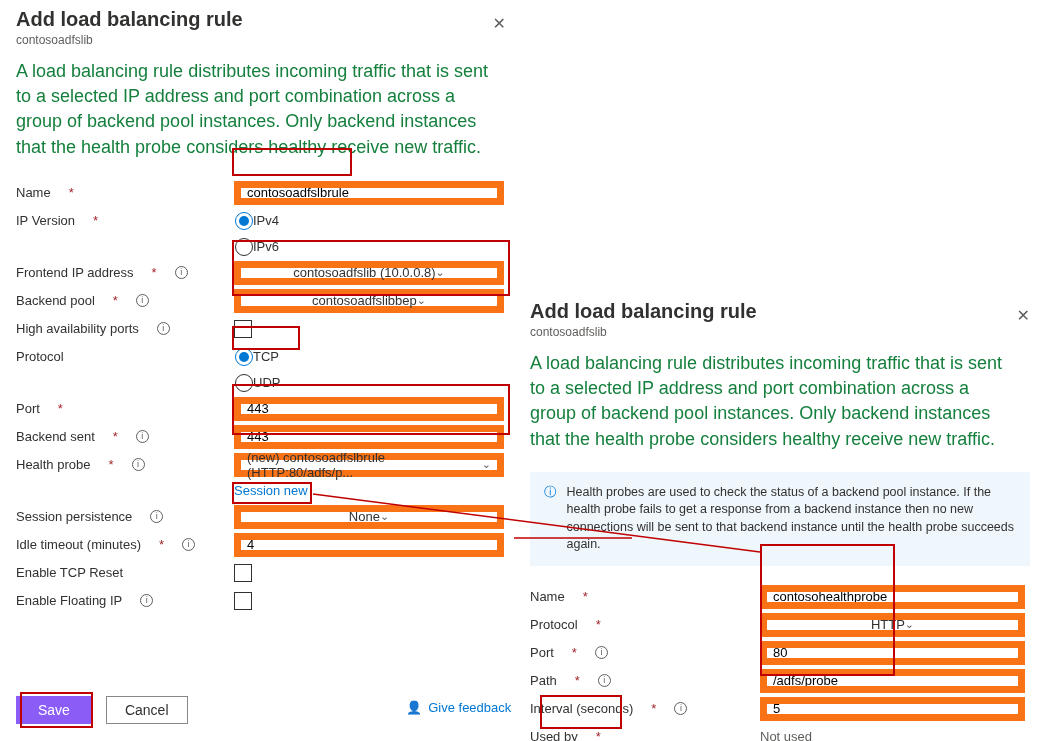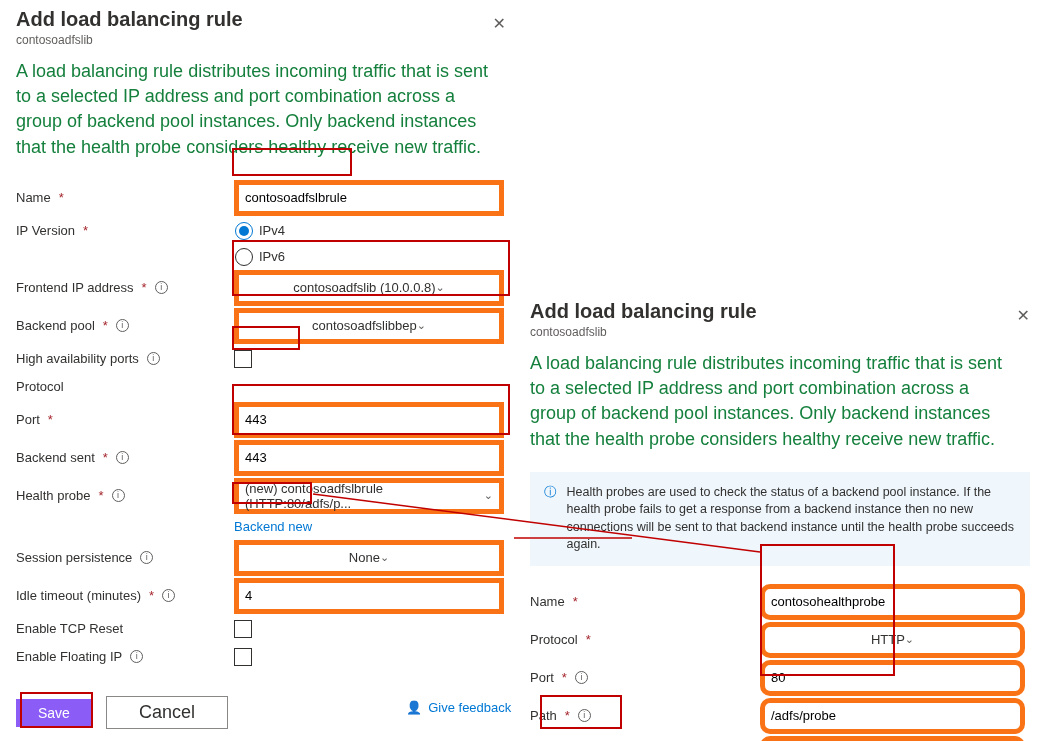--- a/index.html
+++ b/index.html
@@ -23,66 +23,66 @@
     left: 530px;
     top: 300px;
     width: 500px;
   }
   h1 { font-size: 20px; font-weight: 600; margin-bottom: 2px; }
   .subtitle { font-size: 12px; color: #605e5c; margin-bottom: 12px; }
   .desc { font-size: 18px; color: #15803d; line-height: 1.4; margin-bottom: 20px; max-width: 480px;}
   .close-x { position: absolute; right: 0; top: 6px; font-size: 16px; color: #605e5c; cursor: pointer; }
   .row { display: flex; align-items: center; min-height: 26px; margin-bottom: 2px; }
   .row.tight { min-height: 22px; }
-  .label-col { width: 218px; display: flex; align-items: center; gap: 8px; font-size: 13px; }
+  .label-col { width: 218px; display: flex; align-items: center; gap: 18px; font-size: 13px; }
   .req { color: #a4262c; }
   .info-icon {
     display: inline-flex; align-items: center; justify-content: center;
     width: 13px; height: 13px; border: 1px solid #605e5c; border-radius: 50%;
     font-size: 9px; color: #605e5c; line-height: 1;
   }
   .ctrl-col { flex: 1; display: flex; align-items: center; }
   input[type=text], .select {
-    width: 270px; height: 36px; border: 5px solid #f97316; padding: 0 6px;
+    width: 270px; height: 24px; border: 7px solid #f97316; padding: 0 6px;
     font-size: 13px; font-family: inherit; background: #fff;
   }
   .select { display: flex; align-items: center; justify-content: center; cursor: pointer; }
   .chev { font-size: 11px; color: #605e5c; }
-  .radio { display: flex; align-items: center; gap: 6px; margin-left: 1px; justify-content: center;}
+  .radio { display: flex; align-items: center; margin-left: 1px; justify-content: center;}
   .radio .outer {
     width: 18px; height: 18px; border: 1px solid #323130; border-radius: 50%;
     display: inline-flex; align-items: center; justify-content: center;
   }
   .radio.sel .outer { border-color: #0078d4; }
   .radio.sel .outer::after { content:""; width:10px; height:10px; background:#0078d4; border-radius:50%; }
   .checkbox { width:18px; height:18px; border:1px solid #323130; display:inline-block; }
   .link { color:#0078d4; font-size:13px; cursor:pointer; }
   .footer {
     position:absolute; left:16px; top:696px; display:flex; align-items:center; gap:14px;
   }
   .btn-primary {
     background:#8b5cf6; color:#fff; border:none; padding:6px 22px;
     font-size:14px; font-family:inherit; cursor:pointer;
   }
   .btn-secondary {
-    background:#fff; color:#323130; border:1px solid #8a8886; padding:5px 32px;
-    font-size:18px; font-family:inherit; cursor:pointer;
+    background:#fff; color:#323130; border:1px solid #8a8886; padding:5px 18px;
+    font-size:14px; font-family:inherit; cursor:pointer;
   }
   .feedback {
     position:absolute; left:406px; top:700px; color:#0078d4; font-size:13px;
     display:flex; align-items:center; gap:6px; cursor:pointer;
   }
   .hl { position:absolute; border:2px solid #c00000; pointer-events:none; }
   .infobox {
     background:#eff6fc; padding:12px 14px; display:flex; gap:10px;
     font-size:12.5px; line-height:1.4; color:#323130; margin-bottom:18px;
   }
   .infobox .icon { color:#0078d4; flex-shrink:0; }
   .panel-right .row .label-col { width: 230px; }
-  .panel-right input[type=text], .panel-right .select { width: 265px; border-radius: 10px; }
+  .panel-right input[type=text], .panel-right .select { width: 265px; }
   .panel-right .footer2 { margin-top: 18px; display:flex; gap:14px;}
   .arrow-line {
     position:absolute; pointer-events:none; stroke:#c00000; stroke-width:1.5; fill:none;
   }
 </style>
 </head>
 <body>
 
 <div class="panel-left">
   <span class="close-x">✕</span>
@@ -157,60 +157,75 @@
       </div>
     <div class="ctrl-col">
         <span class="checkbox"></span>
       </div>
   </div>
 
   <div class="row">
     <div class="label-col">
         <span>Protocol</span>
       </div>
-  </div>
-
-  <div class="row">
-    <div class="label-col">
-        <span>Port</span> 
-        <span class="req">*</span>
-      </div>
-    <div class="ctrl-col">
-        <input type="text" value="443" style="">
-      </div>
-  </div>
-
-  <div class="row">
-    <div class="label-col">
-        <span>Backend sent</span> 
-        <span class="req">*</span> 
-        <span class="info-icon">i</span>
-      </div>
-    <div class="ctrl-col">
-        <input type="text" value="443" style="">
-      </div>
-  </div>
-
-  <div class="row">
-    <div class="label-col">
-        <span>Health probe</span> 
-        <span class="req">*</span> 
-        <span class="info-icon">i</span>
-      </div>
-    <div class="ctrl-col">
-        <div class="select">
-          <span>(new) contosoadfslbrule (HTTP:80/adfs/p...</span>
-          <span class="chev">⌄</span>
-        </div>
-      </div>
+    <div class="ctrl-col">
+      <label class="radio sel">
+          <span class="outer"></span>
+          <span>TCP</span>
+        </label>
+    </div>
   </div>
   <div class="row tight">
     <div class="label-col"></div>
     <div class="ctrl-col">
-        <span class="link">Backend new</span>
+      <label class="radio">
+          <span class="outer"></span>
+          <span>UDP</span>
+        </label>
+    </div>
+  </div>
+
+  <div class="row">
+    <div class="label-col">
+        <span>Port</span> 
+        <span class="req">*</span>
+      </div>
+    <div class="ctrl-col">
+        <input type="text" value="443" style="">
+      </div>
+  </div>
+
+  <div class="row">
+    <div class="label-col">
+        <span>Backend sent</span> 
+        <span class="req">*</span> 
+        <span class="info-icon">i</span>
+      </div>
+    <div class="ctrl-col">
+        <input type="text" value="443" style="">
+      </div>
+  </div>
+
+  <div class="row">
+    <div class="label-col">
+        <span>Health probe</span> 
+        <span class="req">*</span> 
+        <span class="info-icon">i</span>
+      </div>
+    <div class="ctrl-col">
+        <div class="select">
+          <span>(new) contosoadfslbrule (HTTP:80/adfs/p...</span>
+          <span class="chev">⌄</span>
+        </div>
+      </div>
+  </div>
+  <div class="row tight">
+    <div class="label-col"></div>
+    <div class="ctrl-col">
+        <span class="link">Session new</span>
       </div>
   </div>
 
   <div class="row">
     <div class="label-col">
         <span>Session persistence</span> 
         <span class="info-icon">i</span>
       </div>
     <div class="ctrl-col">
         <div class="select">

